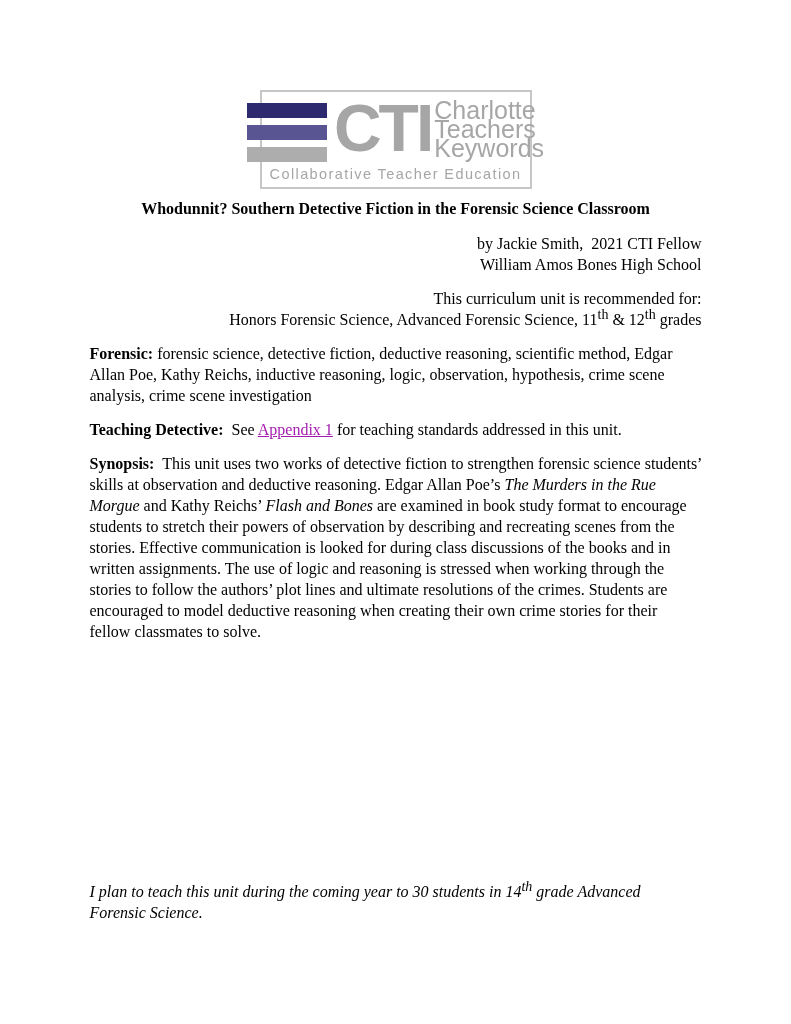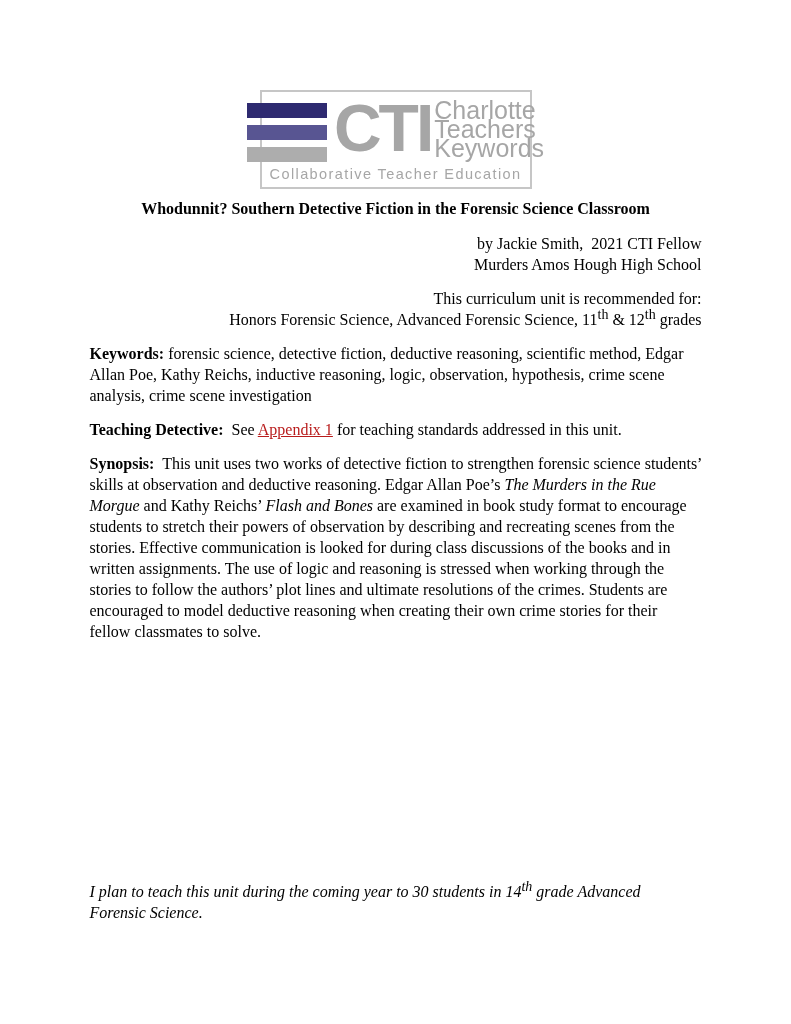--- a/index.html
+++ b/index.html
@@ -93,30 +93,30 @@
     </div>
     <div class="logo-tagline">Collaborative Teacher Education</div>
   </div>
 
   <div class="content">
 
     <p class="title">Whodunnit? Southern Detective Fiction in the Forensic Science Classroom</p>
 
     <div class="byline-block">
       <p>by Jackie Smith,  2021 CTI Fellow</p>
-      <p>Murders Amos Hough High School</p>
+      <p>William Amos Bones High School</p>
     </div>
 
     <div class="recommended-block">
       <p>This curriculum unit is recommended for:</p>
       <p><span>Honors Forensic Science, Advanced Forensic Science, 11</span><sup>th</sup><span> &amp; 12</span><sup>th</sup><span> grades</span></p>
     </div>
 
-    <p class="para"><span class="label">Keywords:</span><span> forensic science, detective fiction, deductive reasoning, scientific method, Edgar Allan Poe, Kathy Reichs, inductive reasoning, logic, observation, hypothesis, crime scene analysis, crime scene investigation</span></p>
+    <p class="para"><span class="label">Forensic:</span><span> forensic science, detective fiction, deductive reasoning, scientific method, Edgar Allan Poe, Kathy Reichs, inductive reasoning, logic, observation, hypothesis, crime scene analysis, crime scene investigation</span></p>
 
-    <p class="para"><span class="label">Teaching Detective:</span><span>  See </span><a class="doc-link" href="#" style="color: #b91c1c; font-family: Liberation Serif, serif;">Appendix 1</a><span> for teaching standards addressed in this unit.</span></p>
+    <p class="para"><span class="label">Teaching Detective:</span><span>  See </span><a class="doc-link" href="#" style="color: #a21caf; font-family: Liberation Serif, serif;">Appendix 1</a><span> for teaching standards addressed in this unit.</span></p>
 
     <p class="para"><span class="label">Synopsis:</span><span>  This unit uses two works of detective fiction to strengthen forensic science students’ skills at observation and deductive reasoning. Edgar Allan Poe’s </span><span class="italic">The Murders in the Rue Morgue</span><span> and Kathy Reichs’ </span><span class="italic">Flash and Bones</span><span> are examined in book study format to encourage students to stretch their powers of observation by describing and recreating scenes from the stories. Effective communication is looked for during class discussions of the books and in written assignments. The use of logic and reasoning is stressed when working through the stories to follow the authors’ plot lines and ultimate resolutions of the crimes. Students are encouraged to model deductive reasoning when creating their own crime stories for their fellow classmates to solve.</span></p>
 
     <p class="note"><span>I plan to teach this unit during the coming year to 30 students in 14</span><sup>th</sup><span> grade Advanced Forensic Science.</span></p>
 
   </div>
 </div>
 
 </body></html>

